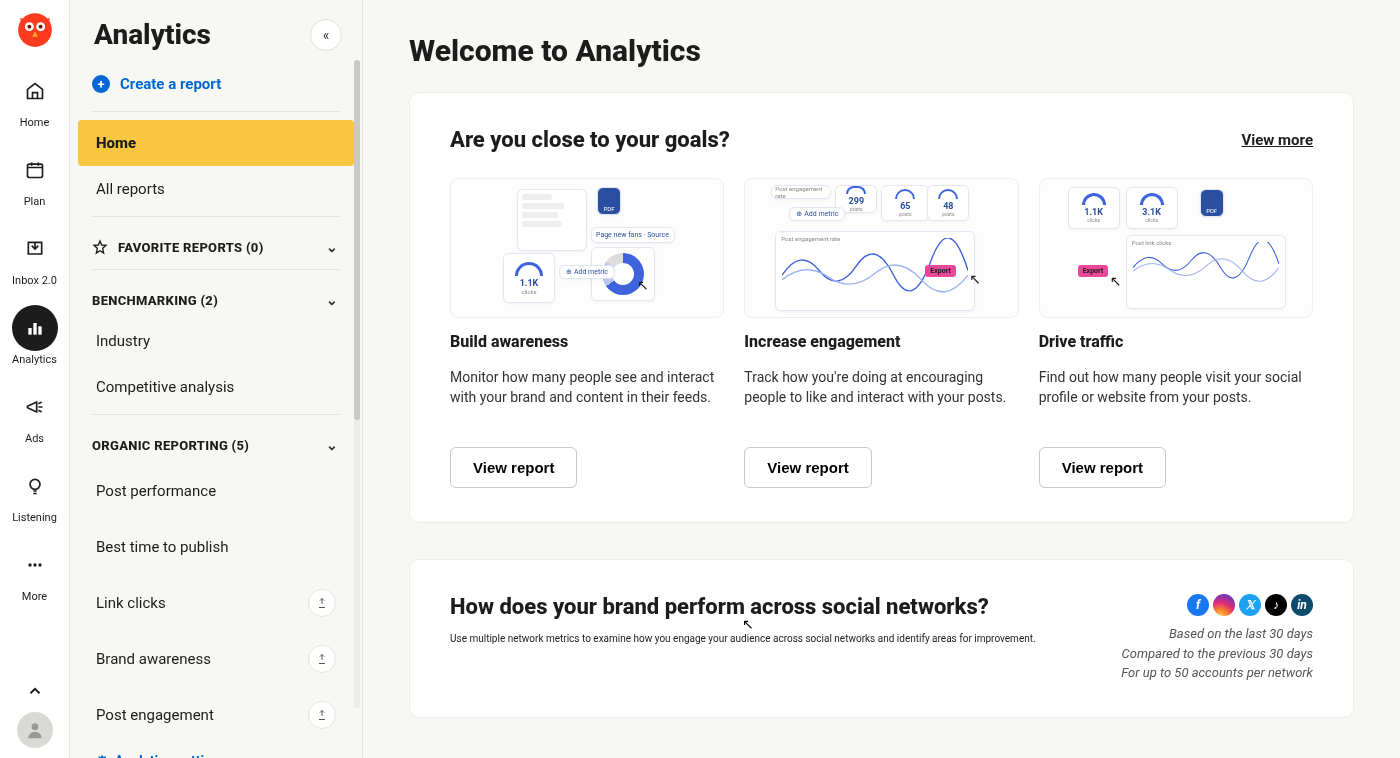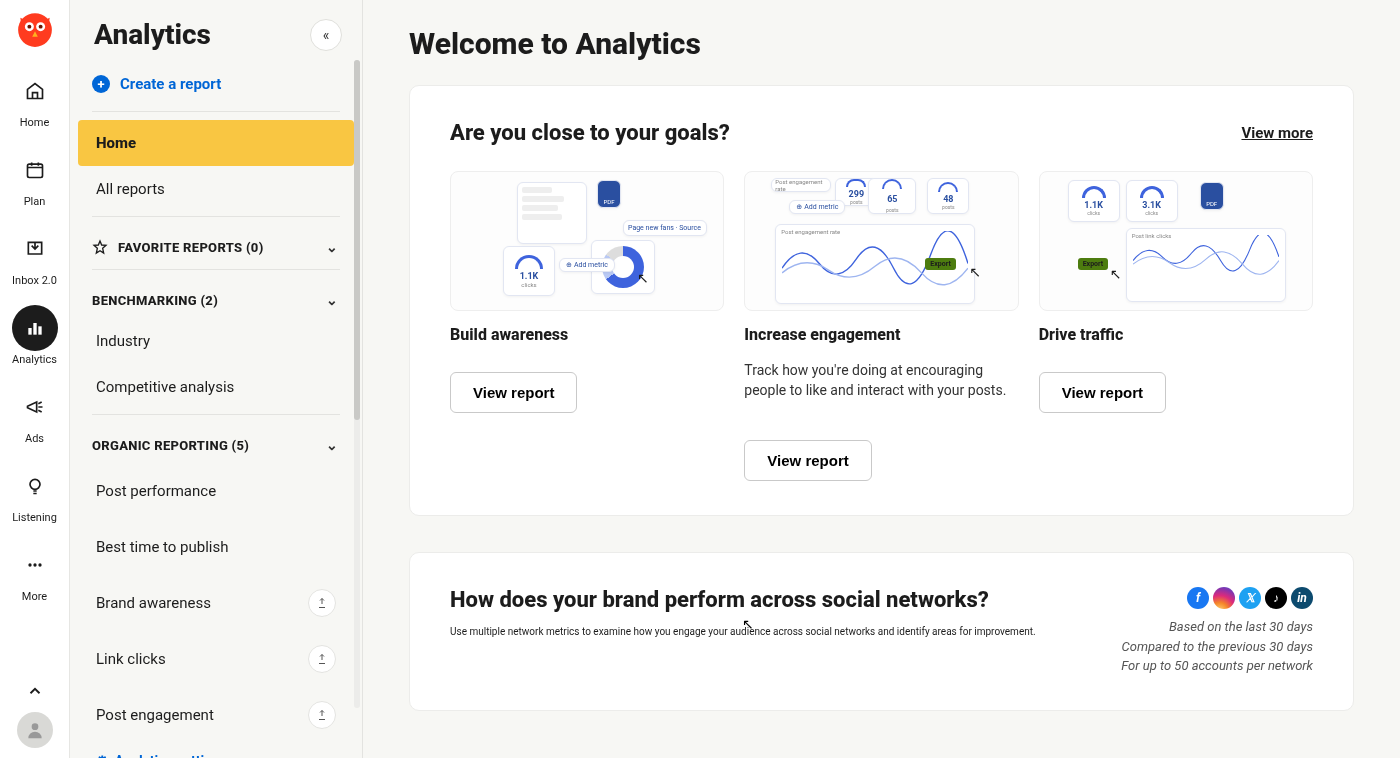--- a/index.html
+++ b/index.html
@@ -105,21 +105,21 @@
     color:#0066d6;font-weight:700;font-size:14px;
     display:flex;align-items:center;gap:6px;cursor:pointer;
   }
   
   .track { position:absolute;right:2px;top:60px;bottom:50px;width:6px;background:#ececea;border-radius:4px;}
   .thumb { position:absolute;left:0;top:0;width:6px;height:360px;background:#c9c9c6;border-radius:4px;}
   
   .main {
     flex:1;
     overflow-y:auto;
-    padding: 26px 46px 0 46px;
+    padding: 33px 46px 0 46px;
   }
   h1.page-title{ font-size:30px;font-weight:800;margin-bottom:24px;}
   .panel {
     background:#fff;border:1px solid #ececea;border-radius:10px;
     padding:34px 40px;
     margin-bottom:36px;
   }
   .panel-head{display:flex;justify-content:space-between;align-items:center;margin-bottom:26px;}
   .panel-title{font-size:22px;font-weight:800;}
   .view-more{font-weight:700;text-decoration:underline;cursor:pointer;font-size:15px;}
@@ -147,21 +147,21 @@
   .tw{background:#1da1f2;} .tt{background:#000;} .li{background:#0c4a6e;}
   .cursor{position:absolute;left:742px;top:616px;font-size:14px;color:#000;pointer-events:none;}
   
   .ill { position:relative;width:100%;height:100%; }
   .mini{position:absolute;background:#fff;border:1px solid #e2e6f2;border-radius:6px;box-shadow:0 1px 3px rgba(0,0,0,.05);}
   .gaugebox{display:flex;align-items:center;justify-content:center;flex-direction:column;font-size:9px;font-weight:700;color:#2a4fa0;}
   .gauge{width:28px;height:14px;border:3px solid #3e63dd;border-bottom:none;border-top-left-radius:28px;border-top-right-radius:28px;margin-bottom:2px;}
   .donut{width:42px;height:42px;border-radius:50%;background:conic-gradient(#3e63dd 0 65%, #b9c9f4 65% 85%, #ddd 85% 100%);position:relative;}
   .donut::after{content:"";position:absolute;inset:10px;background:#fff;border-radius:50%;}
   .waves{position:absolute;inset:6px;}
-  .pill{background:#4d7c0f;border-radius:3px;font-size:7px;padding:2px 5px;font-weight:700;text-align:right;}
+  .pill{background:#ec4899;border-radius:3px;font-size:7px;padding:2px 5px;font-weight:700;text-align:right;}
   .tinytxt{font-size:7px;color:#aaa;background:#eee;height:6px;border-radius:2px;}
   .handcursor{position:absolute;font-size:14px;}
 </style>
 </head>
 <body>
 
 <nav class="gnav">
   <div class="logo">
     <svg viewBox="0 0 64 64" width="36" height="36">
         <circle cx="32" cy="32" r="30" fill="#ff3b1f"></circle>
@@ -308,29 +308,29 @@
     <div class="nav-list">
       <div class="nav-link">
           <span>Post performance</span>
           <span class="pin">📌</span>
         </div>
       <div class="nav-link">
           <span>Best time to publish</span>
           <span class="pin">📌</span>
         </div>
       <div class="nav-link show-pin">
-          <span>Brand awareness</span>
+          <span>Link clicks</span>
           <span class="pin">
             <svg width="12" height="12" viewBox="0 0 24 24" fill="none" stroke="#555" stroke-width="2">
               <path d="M12 3 V14 M8 7 L12 3 L16 7 M6 21 L18 21"></path>
             </svg>
           </span>
         </div>
       <div class="nav-link show-pin">
-          <span>Link clicks</span>
+          <span>Brand awareness</span>
           <span class="pin">
             <svg width="12" height="12" viewBox="0 0 24 24" fill="none" stroke="#555" stroke-width="2">
               <path d="M12 3 V14 M8 7 L12 3 L16 7 M6 21 L18 21"></path>
             </svg>
           </span>
         </div>
       <div class="nav-link show-pin">
           <span>Post engagement</span>
           <span class="pin">
             <svg width="12" height="12" viewBox="0 0 24 24" fill="none" stroke="#555" stroke-width="2">
@@ -362,47 +362,48 @@
       <div class="card">
         <div class="card-illus">
           <div class="ill">
             <div class="mini" style="left:66px;top:10px;width:70px;height:62px;padding:4px;">
                 <div class="tinytxt" style="width:30px;margin-bottom:3px;"></div>
                 <div class="tinytxt" style="width:42px;margin-bottom:3px;"></div>
                 <div class="tinytxt" style="width:36px;margin-bottom:3px;"></div>
                 <div class="tinytxt" style="width:40px;"></div>
               </div>
             <div class="mini" style="left:146px;top:8px;width:24px;height:28px;background:#2a4fa0;color:#fff;font-size:6px;display:flex;align-items:flex-end;justify-content:center;padding-bottom:2px;">PDF</div>
-            <div class="mini" style="left:140px;top:48px;width:84px;height:16px;font-size:7px;display:flex;align-items:center;padding:0 4px;color:#2a4fa0;margin-left:32px;">Page new fans · Source</div>
+            <div class="mini" style="left:140px;top:48px;width:84px;height:16px;font-size:7px;display:flex;align-items:center;padding:0 4px;color:#2a4fa0;">Page new fans · Source</div>
             <div class="mini" style="left:140px;top:68px;width:64px;height:54px;display:flex;align-items:center;justify-content:center;">
                 <div class="donut"></div>
               </div>
             <div class="mini gaugebox" style="left:52px;top:74px;width:52px;height:50px;">
                 <div class="gauge"></div>
                 <span>1.1K</span>
                 <span style="font-size:6px;font-weight:400;color:#888;">clicks</span>
               </div>
             <div class="mini" style="left:108px;top:86px;width:56px;height:14px;font-size:7px;display:flex;align-items:center;justify-content:center;color:#2a4fa0;">⊕ <span style="margin-left:2px;">Add metric</span></div>
             <span class="handcursor" style="left:186px;top:98px;">↖</span>
           </div>
         </div>
         <h3>Build awareness</h3>
+        <p>Monitor how many people see and interact with your brand and content in their feeds.</p>
         <button class="btn">View report</button>
       </div>
 
       <div class="card">
         <div class="card-illus">
           <div class="ill">
             <div class="mini" style="left:26px;top:6px;width:60px;height:14px;font-size:6px;display:flex;align-items:center;padding:0 3px;color:#888;">Post engagement rate</div>
             <div class="mini gaugebox" style="left:90px;top:6px;width:42px;height:28px;">
                 <div class="gauge" style="width:20px;height:10px;border-width:2px;"></div>
                 <span>299</span>
                 <span style="font-size:5px;color:#888;font-weight:400;">posts</span>
               </div>
-            <div class="mini gaugebox" style="left:123px;top:6px;width:48px;height:36px;justify-content:space-between;">
+            <div class="mini gaugebox" style="left:136px;top:6px;width:48px;height:36px;">
                 <div class="gauge" style="width:20px;height:10px;border-width:2px;"></div>
                 <span>65</span>
                 <span style="font-size:5px;color:#888;font-weight:400;">posts</span>
               </div>
             <div class="mini gaugebox" style="left:182px;top:6px;width:42px;height:36px;">
                 <div class="gauge" style="width:20px;height:10px;border-width:2px;"></div>
                 <span>48</span>
                 <span style="font-size:5px;color:#888;font-weight:400;">posts</span>
               </div>
             <div class="mini" style="left:44px;top:28px;width:56px;height:14px;font-size:7px;display:flex;align-items:center;justify-content:center;color:#2a4fa0;">⊕ <span style="margin-left:2px;">Add metric</span></div>
@@ -441,20 +442,21 @@
               <svg class="waves" viewBox="0 0 200 55" preserveAspectRatio="none">
                   <path d="M0 35 Q20 10 40 30 T80 25 T120 35 T160 20 T200 30" fill="none" stroke="#3e63dd" stroke-width="1.5"></path>
                   <path d="M0 40 Q25 20 50 38 T100 33 T150 40 T200 35" fill="none" stroke="#9eb5f0" stroke-width="1.5"></path>
                 </svg>
             </div>
             <span class="pill" style="position:absolute;left:38px;top:86px;">Export</span>
             <span class="handcursor" style="left:70px;top:94px;">↖</span>
           </div>
         </div>
         <h3>Drive traffic</h3>
+        <p>Find out how many people visit your social profile or website from your posts.</p>
         <button class="btn">View report</button>
       </div>
     </div>
   </section>
 
   <section class="panel">
     <div class="panel2-head">
       <div class="panel2-left">
         <h2>How does your brand perform across social networks?</h2>
         <p>Use multiple network metrics to examine how you engage your audience across social networks and identify areas for improvement.</p>

